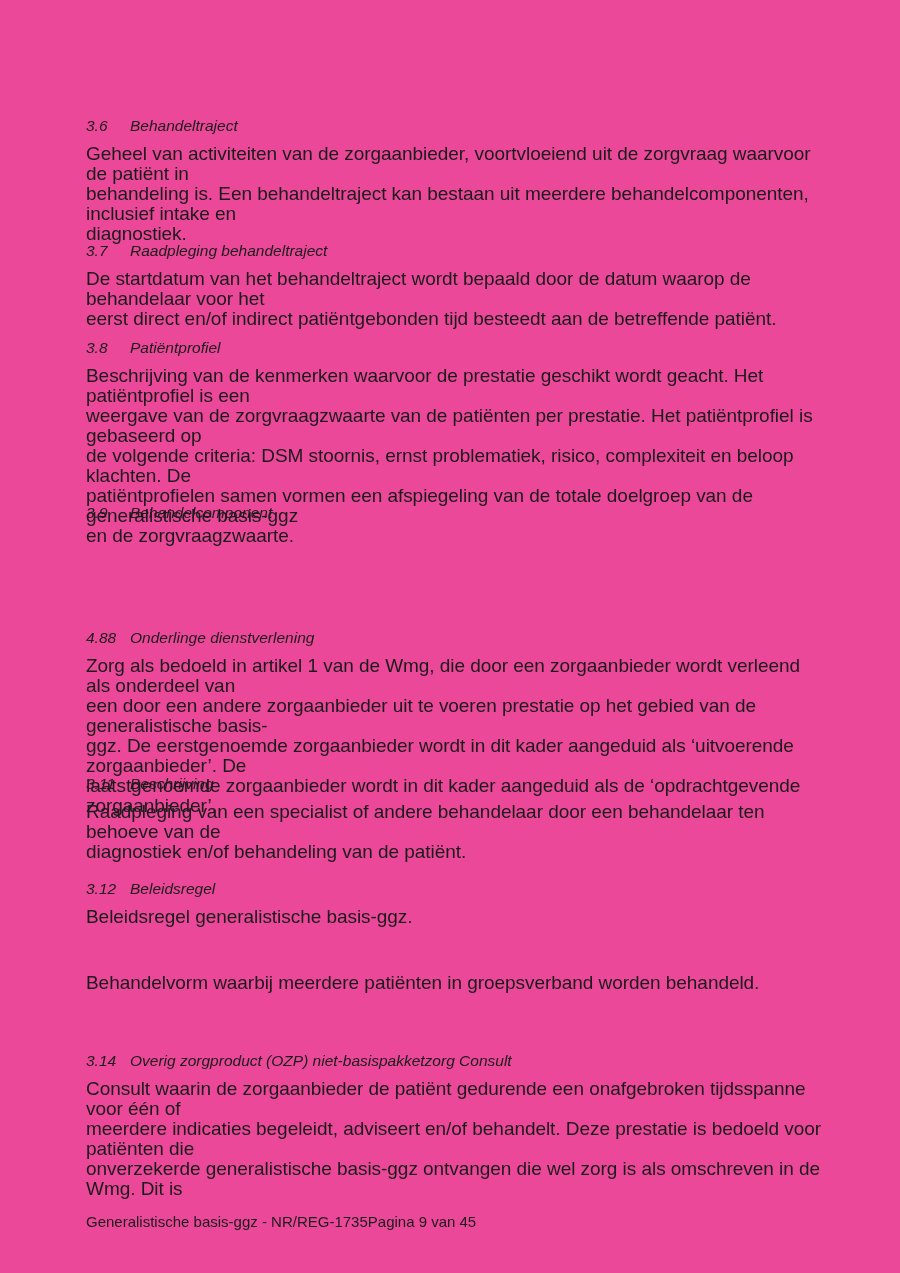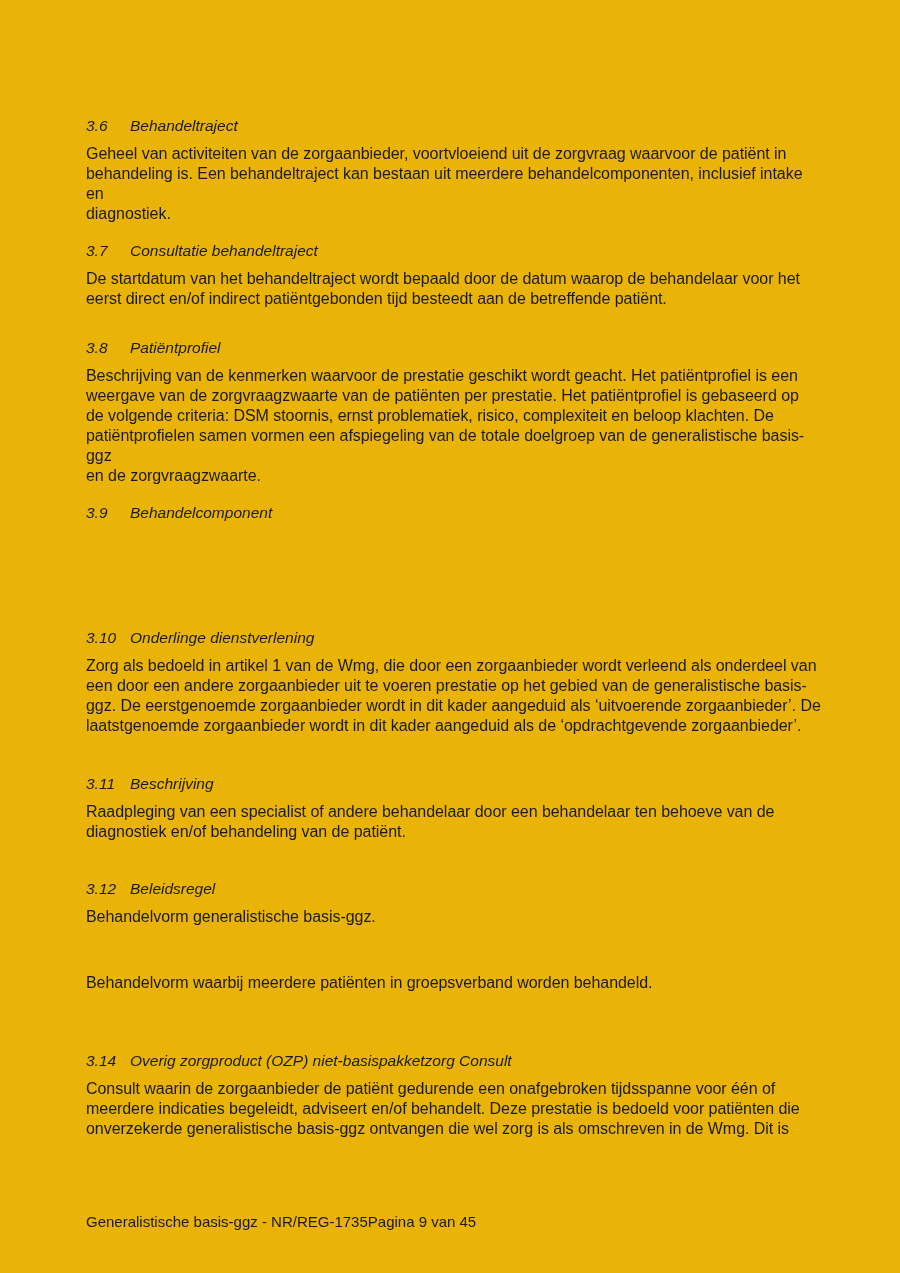--- a/index.html
+++ b/index.html
@@ -1,21 +1,21 @@
 <!DOCTYPE html>
 <html><head>
 <meta charset="utf-8">
 <style>
   * { margin: 0; padding: 0; box-sizing: border-box; }
   html, body { background: #ffffff; }
   .page {
     position: relative;
     width: 900px;
     height: 1273px;
-    background: #eab308;
+    background: #ec4899;
     font-family: "Liberation Sans", "DejaVu Sans", sans-serif;
     color: #1b1b1b;
     overflow: hidden;
   }
   .doc-section {
     position: absolute;
     left: 86px;
     width: 736px;
   }
   .sec-heading {
@@ -24,21 +24,21 @@
     font-size: 15.5px;
     line-height: 20px;
     white-space: nowrap;
   }
   .sec-num {
     display: inline-block;
     width: 44px;
   }
   .sec-body {
     margin-top: 8px;
-    font-size: 16px;
+    font-size: 19px;
     line-height: 20px;
     white-space: pre-line;
     letter-spacing: -0.05px;
   }
   .footer {
     position: absolute;
     top: 1212px;
     left: 86px;
     width: 728px;
     display: flex;
@@ -53,55 +53,55 @@
 <div class="page">
 
   <div class="doc-section" style="top:116px">
     <div class="sec-heading"><span class="sec-num">3.6</span><span>Behandeltraject</span></div>
     <div class="sec-body">Geheel van activiteiten van de zorgaanbieder, voortvloeiend uit de zorgvraag waarvoor de patiënt in
 behandeling is. Een behandeltraject kan bestaan uit meerdere behandelcomponenten, inclusief intake en
 diagnostiek.</div>
   </div>
 
   <div class="doc-section" style="top:241px">
-    <div class="sec-heading"><span class="sec-num">3.7</span><span>Consultatie behandeltraject</span></div>
+    <div class="sec-heading"><span class="sec-num">3.7</span><span>Raadpleging behandeltraject</span></div>
     <div class="sec-body">De startdatum van het behandeltraject wordt bepaald door de datum waarop de behandelaar voor het
 eerst direct en/of indirect patiëntgebonden tijd besteedt aan de betreffende patiënt.</div>
   </div>
 
   <div class="doc-section" style="top:338px">
     <div class="sec-heading"><span class="sec-num">3.8</span><span>Patiëntprofiel</span></div>
     <div class="sec-body">Beschrijving van de kenmerken waarvoor de prestatie geschikt wordt geacht. Het patiëntprofiel is een
 weergave van de zorgvraagzwaarte van de patiënten per prestatie. Het patiëntprofiel is gebaseerd op
 de volgende criteria: DSM stoornis, ernst problematiek, risico, complexiteit en beloop klachten. De
 patiëntprofielen samen vormen een afspiegeling van de totale doelgroep van de generalistische basis-ggz
 en de zorgvraagzwaarte.</div>
   </div>
 
   <div class="doc-section" style="top:503px">
     <div class="sec-heading"><span class="sec-num">3.9</span><span>Behandelcomponent</span></div>
   </div>
 
   <div class="doc-section" style="top:628px">
-    <div class="sec-heading"><span class="sec-num">3.10</span><span>Onderlinge dienstverlening</span></div>
+    <div class="sec-heading"><span class="sec-num">4.88</span><span>Onderlinge dienstverlening</span></div>
     <div class="sec-body">Zorg als bedoeld in artikel 1 van de Wmg, die door een zorgaanbieder wordt verleend als onderdeel van
 een door een andere zorgaanbieder uit te voeren prestatie op het gebied van de generalistische basis-
 ggz. De eerstgenoemde zorgaanbieder wordt in dit kader aangeduid als ‘uitvoerende zorgaanbieder’. De
 laatstgenoemde zorgaanbieder wordt in dit kader aangeduid als de ‘opdrachtgevende zorgaanbieder’.</div>
   </div>
 
   <div class="doc-section" style="top:774px">
     <div class="sec-heading"><span class="sec-num">3.11</span><span>Beschrijving</span></div>
     <div class="sec-body">Raadpleging van een specialist of andere behandelaar door een behandelaar ten behoeve van de
 diagnostiek en/of behandeling van de patiënt.</div>
   </div>
 
   <div class="doc-section" style="top:879px">
     <div class="sec-heading"><span class="sec-num">3.12</span><span>Beleidsregel</span></div>
-    <div class="sec-body">Behandelvorm generalistische basis-ggz.</div>
+    <div class="sec-body">Beleidsregel generalistische basis-ggz.</div>
   </div>
 
   <div class="doc-section" style="top:965px">
     <div class="sec-body">Behandelvorm waarbij meerdere patiënten in groepsverband worden behandeld.</div>
   </div>
 
   <div class="doc-section" style="top:1051px">
     <div class="sec-heading"><span class="sec-num">3.14</span><span>Overig zorgproduct (OZP) niet-basispakketzorg Consult</span></div>
     <div class="sec-body">Consult waarin de zorgaanbieder de patiënt gedurende een onafgebroken tijdsspanne voor één of
 meerdere indicaties begeleidt, adviseert en/of behandelt. Deze prestatie is bedoeld voor patiënten die

